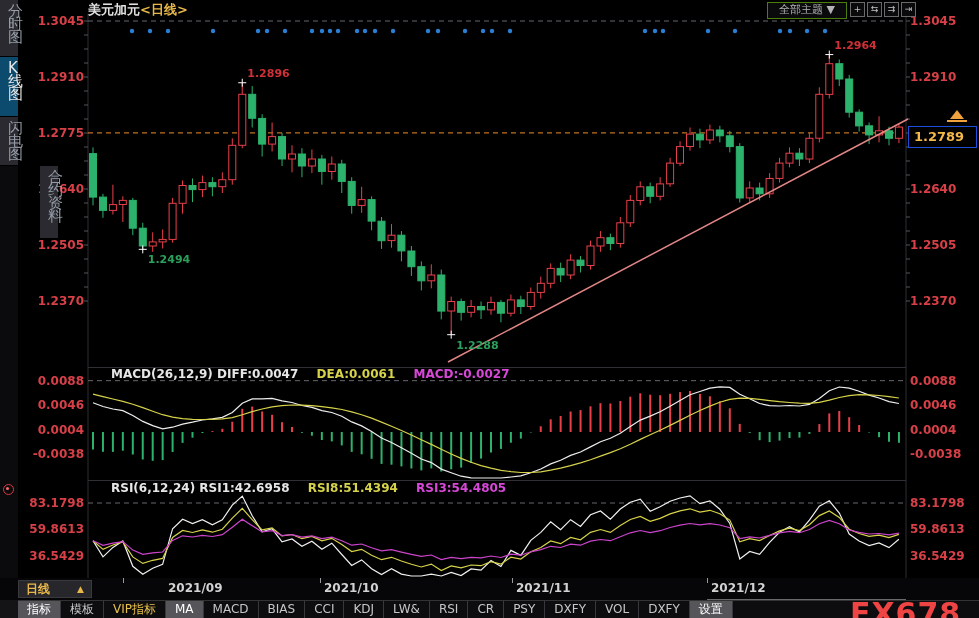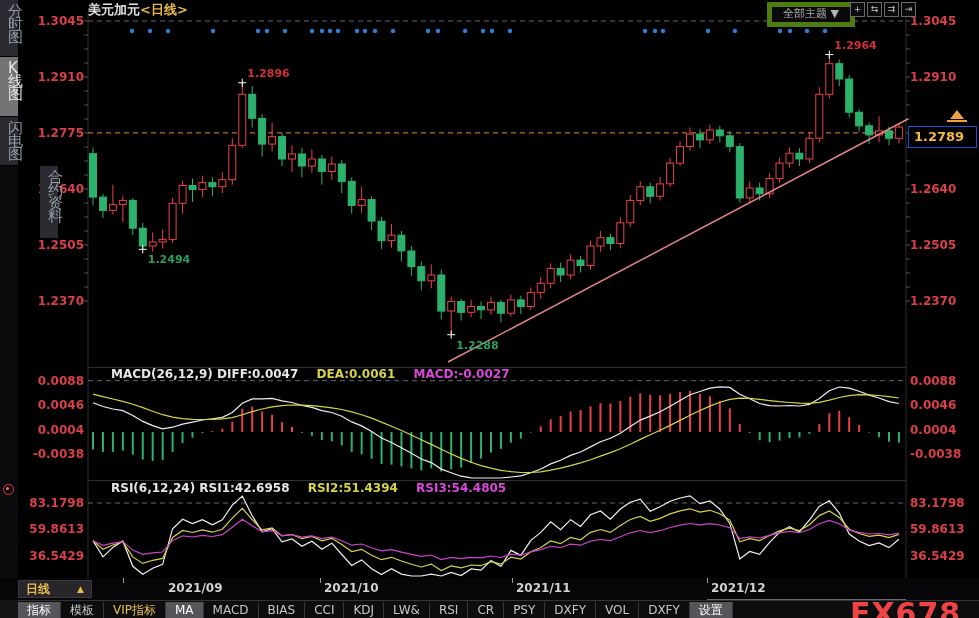--- a/index.html
+++ b/index.html
@@ -4,27 +4,27 @@
 <style>
   html,body{margin:0;padding:0;background:#000;}
   #root{position:relative;width:979px;height:618px;background:#000;overflow:hidden;
         font-family:"DejaVu Sans",sans-serif;-webkit-font-smoothing:none;}
   #plot{position:absolute;left:0;top:0;z-index:1;}
   
   #sidebar{position:absolute;left:0;top:0;width:18px;height:578px;background:#0b0b0d;z-index:3;}
   .side-tab{width:18px;box-sizing:border-box;padding:5px 8px;text-align:center;font-size:15px;
             line-height:13px;color:#969da8;background:#2a2a30;border-bottom:1px solid #000;
             word-break:break-all;cursor:default;}
-  .side-tab.active{background:#737373;color:#e8e8e8;}
+  .side-tab.active{background:#0c4a6e;color:#e8e8e8;}
   
   #title{position:absolute;left:88px;top:1px;font-size:13px;font-weight:bold;z-index:4;}
   #title .sym{color:#e2e2e2;}
   #title .per{color:#e8b84a;}
   
-  #theme-btn{position:absolute;left:767px;top:2px;width:78px;height:15px;border:5px solid #4d7c0f;
+  #theme-btn{position:absolute;left:767px;top:2px;width:78px;height:15px;border:1px solid #4d7c0f;
              color:#b4b4b4;font-size:11px;line-height:14px;text-align:center;z-index:4;background:#0a0a0c;cursor:default;}
   .tr-icon{position:absolute;top:2px;width:13px;height:13px;border:1px solid #6a6a6a;color:#c2c2c2;
            font-size:9px;line-height:12px;text-align:center;z-index:4;background:#0a0a0c;cursor:default;}
   
   .axlbl{position:absolute;font-size:12px;font-weight:700;color:#d84048;transform:translateY(-50%);
          z-index:2;letter-spacing:0px;}
   .axlbl.l{left:26px;width:58px;text-align:right;}
   .axlbl.r{left:910px;width:66px;text-align:left;}
   
   .ind-head{position:absolute;left:90px;font-size:12px;font-weight:bold;z-index:4;white-space:nowrap;}
@@ -46,21 +46,21 @@
               line-height:16px;display:flex;justify-content:space-between;padding:0 7px;cursor:default;}
   #period-btn .arr{color:#e8b84a;font-size:9px;}
   .date-lbl{position:absolute;top:3px;color:#d2d2d2;font-size:12px;font-weight:bold;}
   .date-tick{position:absolute;top:0;width:1px;height:5px;background:#9a9a9a;}
   #date-underline{position:absolute;left:707px;top:21px;width:199px;height:1px;background:#6a6a6a;}
   
   #watermark{position:absolute;left:850px;top:566px;font-size:30px;font-weight:bold;color:#ef4444;
              letter-spacing:1px;z-index:6;margin-top:30px;}
   
   #toolbar{position:absolute;left:18px;top:600px;width:961px;height:18px;background:#0d0d10;
-           border-top:1px solid #333;box-sizing:border-box;display:flex;z-index:3;align-items:center;}
+           border-top:1px solid #333;box-sizing:border-box;display:flex;z-index:3;}
   .tb-item{padding:0 9px;font-size:12px;line-height:16px;color:#c6c6c6;border-right:1px solid #38383c;
            white-space:nowrap;cursor:default;}
   .tb-item.active{background:#55555a;color:#fff;}
   .tb-item.vip{color:#e8c04a;}
   #tb-corner{position:absolute;left:0;top:600px;width:18px;height:18px;background:#141417;z-index:3;}
   
   #burst{position:absolute;left:3px;top:484px;width:9px;height:9px;border:1px solid #e03440;
          border-radius:50%;z-index:4;}
   #burst::after{content:"";position:absolute;left:2px;top:2px;width:3px;height:3px;background:#ff6a6a;border-radius:50%;}
 </style>
@@ -439,21 +439,21 @@
       <div class="tr-icon" style="left: 901px;">⇥</div>
     </div>
 
   <div class="ind-head" style="top:367px">
     <span class="w">MACD(26,12,9) DIFF:0.0047</span>
     <span class="y">DEA:0.0061</span>
     <span class="m">MACD:-0.0027</span>
   </div>
   <div class="ind-head" style="top:481px">
     <span class="w">RSI(6,12,24) RSI1:42.6958</span>
-    <span class="y">RSI2:51.4394</span>
+    <span class="y">RSI8:51.4394</span>
     <span class="m">RSI3:54.4805</span>
   </div>
 
   <div id="price-tag">1.2789</div>
   <div id="price-arrow-tri"></div>
   <div id="price-arrow-base"></div>
 
   <div id="date-row">
     <div id="period-btn">
       <span>日线</span>

